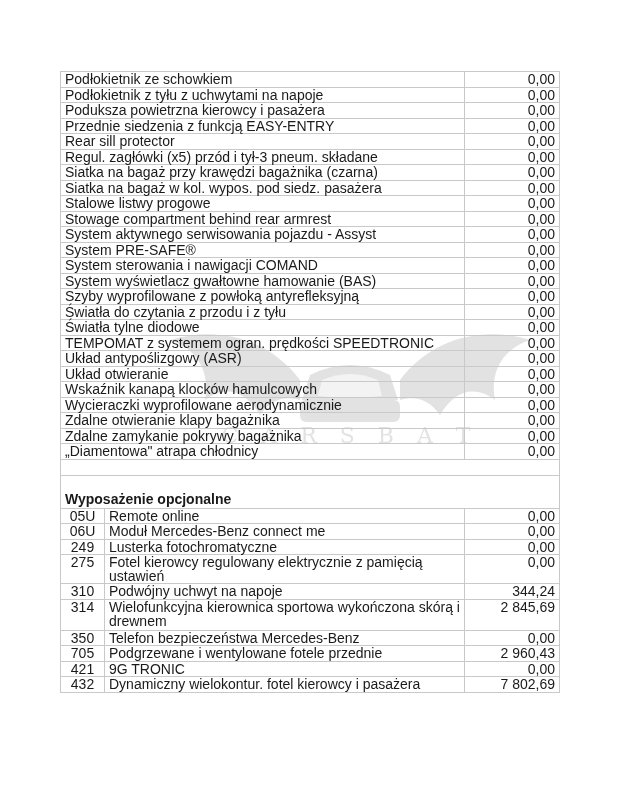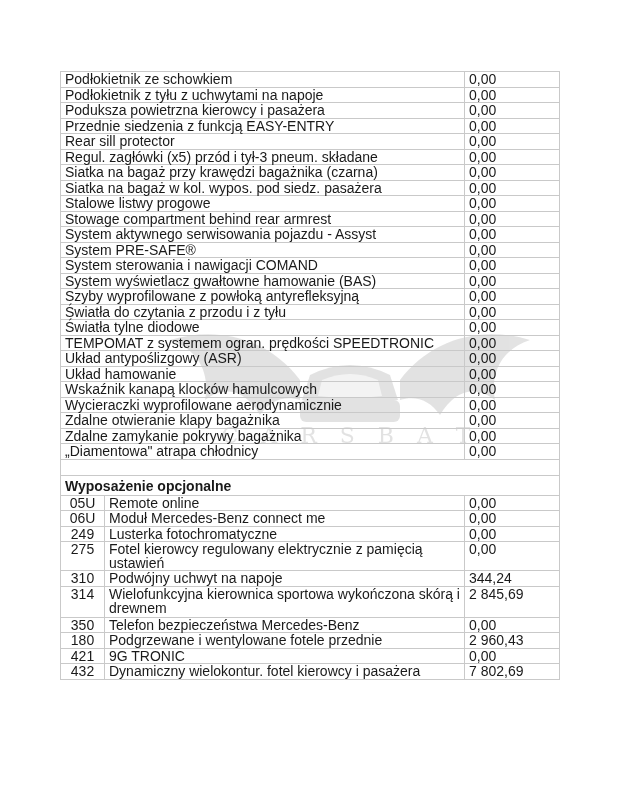--- a/index.html
+++ b/index.html
@@ -3,24 +3,24 @@
 <meta charset="utf-8">
 <style>
   html, body { margin: 0; padding: 0; background: #ffffff; }
   body { width: 618px; height: 800px; position: relative; overflow: hidden;
          font-family: "Liberation Sans", sans-serif; color: #1a1a1a; }
   .page { position: absolute; left: 0; top: 0; width: 618px; height: 800px; background: #fff; }
   .watermark { position: absolute; left: 150px; top: 320px; width: 400px; height: 130px; pointer-events: none; }
   table.eq { position: absolute; left: 60px; top: 71px; width: 500px; border-collapse: collapse;
              font-size: 14px; line-height: 14px; }
   table.eq td { border: 1px solid #c9c9c9; padding: 0 4px; height: 14.5px; vertical-align: top; background: transparent; }
-  td.val { text-align: left; width: 86px; white-space: nowrap; margin-top: 42px; }
+  td.val { text-align: right; width: 86px; white-space: nowrap; margin-top: 42px; }
   td.code { width: 35px; text-align: center; }
   tr.spacer td { height: 15px; }
-  tr.section td { font-weight: bold; padding-top: 3px; height: 16px; margin-left: 28px; }
+  tr.section td { font-weight: bold; padding-top: 16px; height: 16px; margin-left: 28px; }
   tr.tall td { height: 30px; }
 </style>
 </head>
 <body>
 
 <div class="page">
 
   <svg class="watermark" viewBox="0 0 400 130">
     <g fill="#9a9a9a" opacity="0.28">
       <path d="M150 60 C120 20 70 5 20 20 C50 30 60 55 55 80 C75 65 95 70 110 95 C120 80 135 75 150 80 Z"></path>
@@ -106,21 +106,21 @@
         </tr>
         <tr>
           <td colspan="2">TEMPOMAT z systemem ogran. prędkości SPEEDTRONIC</td>
           <td class="val">0,00</td>
         </tr>
         <tr>
           <td colspan="2">Układ antypoślizgowy (ASR)</td>
           <td class="val">0,00</td>
         </tr>
         <tr>
-          <td colspan="2">Układ hamowanie</td>
+          <td colspan="2">Układ otwieranie</td>
           <td class="val">0,00</td>
         </tr>
         <tr>
           <td colspan="2">Wskaźnik kanapą klocków hamulcowych</td>
           <td class="val">0,00</td>
         </tr>
         <tr>
           <td colspan="2">Wycieraczki wyprofilowane aerodynamicznie</td>
           <td class="val">0,00</td>
         </tr>
@@ -175,21 +175,21 @@
           <td class="code">314</td>
           <td>Wielofunkcyjna kierownica sportowa wykończona skórą i drewnem</td>
           <td class="val">2 845,69</td>
         </tr>
         <tr>
           <td class="code">350</td>
           <td>Telefon bezpieczeństwa Mercedes-Benz</td>
           <td class="val">0,00</td>
         </tr>
         <tr>
-          <td class="code">180</td>
+          <td class="code">705</td>
           <td>Podgrzewane i wentylowane fotele przednie</td>
           <td class="val">2 960,43</td>
         </tr>
         <tr>
           <td class="code">421</td>
           <td>9G TRONIC</td>
           <td class="val">0,00</td>
         </tr>
         <tr>
           <td class="code">432</td>

